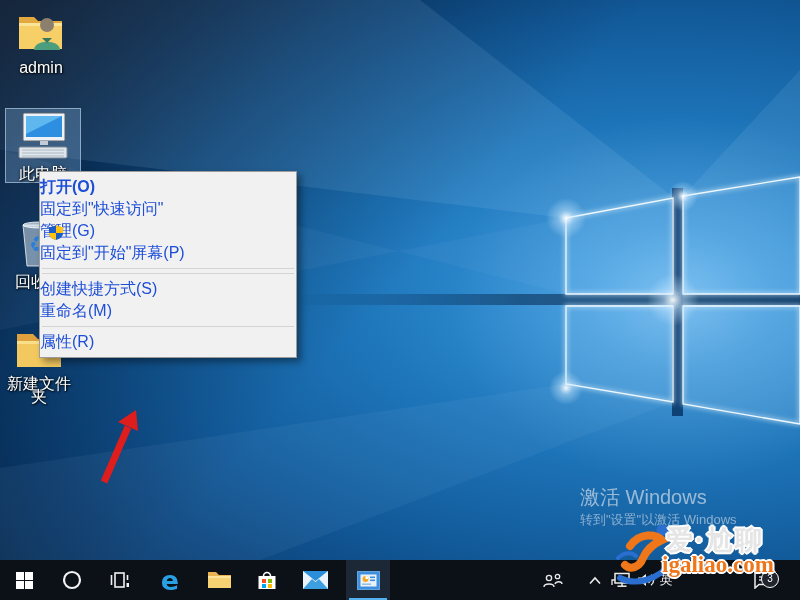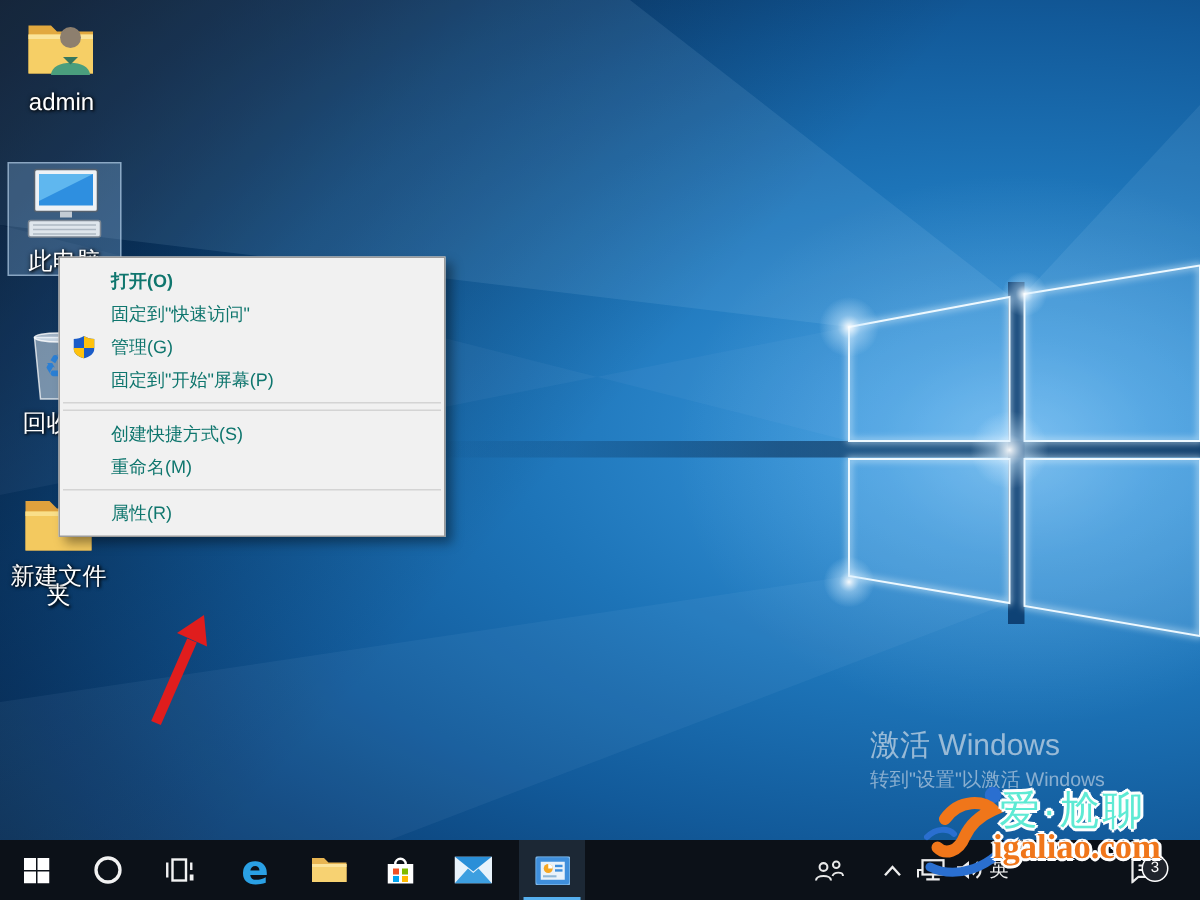--- a/index.html
+++ b/index.html
@@ -18,21 +18,21 @@
   .dicon{position:absolute;width:74px;display:flex;flex-direction:column;align-items:center;gap:3px;}
   .dicon .lbl{font-size:16px;color:#fff;text-shadow:1px 1px 2px rgba(0,0,0,.95),0 0 3px rgba(0,0,0,.7);
     text-align:center;line-height:13px;}
   #icon-thispc{left:5px;top:108px;padding:3px 0 2px;
     background:rgba(140,185,230,.30);border:1px solid rgba(205,230,252,.55);}
 
   
   #ctx-menu{position:absolute;left:39px;top:171px;width:256px;
     background:#f1f1f1;border:1px solid #9b9b9b;box-shadow:4px 4px 7px rgba(0,0,0,.4);
     padding:4px 0;z-index:30;}
-  .mi{position:relative;height:22px;line-height:22px;padding-left:34px;font-size:12px;color:#0f766e;}
+  .mi{position:relative;height:22px;line-height:22px;font-size:16px;color:#1d4ed8;}
   .mi.bold{font-weight:bold;}
   .msep{height:1px;background:#d4d4d4;margin:4px 2px;}
   .mi .mi-icon{position:absolute;left:9px;top:4px;}
 
   
   #activate{position:absolute;left:580px;top:464px;z-index:5;margin-top:20px;}
   #activate .a1{font-size:20px;color:rgba(214,224,235,.68);line-height:26px;}
   #activate .a2{font-size:13px;color:rgba(214,224,235,.60);line-height:20px;}
 
   
@@ -45,21 +45,21 @@
   #tb-active .uline{position:absolute;left:3px;right:3px;bottom:0;height:2px;background:#55b0f0;}
   .tray{position:absolute;top:0;height:40px;display:flex;align-items:center;justify-content:center;}
   #tray-date{position:absolute;left:668px;top:574px;width:72px;font-size:12px;color:#fff;text-align:left;}
   #tray-badge{position:absolute;left:761px;top:570px;width:16px;height:16px;border-radius:50%;
     background:#20242c;border:1.5px solid #fff;color:#fff;font-size:10px;line-height:16px;
     text-align:center;z-index:60;}
   .ime{font-size:13px;color:#f0f0f0;}
 
   
   #sitemark{position:absolute;left:616px;top:520px;z-index:70;pointer-events:none;}
-  #sitemark .wm-title{position:absolute;left:50px;top:2px;font-size:27px;font-weight:normal;color:#5eead4;
+  #sitemark .wm-title{position:absolute;left:50px;top:2px;font-size:27px;font-weight:bold;color:#e5e5e5;
     letter-spacing:2px;white-space:nowrap;
     text-shadow:-2px 0 #fff,2px 0 #fff,0 -2px #fff,0 2px #fff,-1px -1px #fff,1px 1px #fff,-1px 1px #fff,1px -1px #fff;}
   #sitemark .wm-site{position:absolute;left:46px;top:32px;font-size:23px;font-weight:bold;color:#f0761a;
     white-space:nowrap;
     text-shadow:-2px 0 #fff,2px 0 #fff,0 -2px #fff,0 2px #fff,-1px -1px #fff,1px 1px #fff,-1px 1px #fff,1px -1px #fff;font-family:Liberation Serif, serif;}
 </style>
 </head>
 <body>
 
 <div id="screen">

